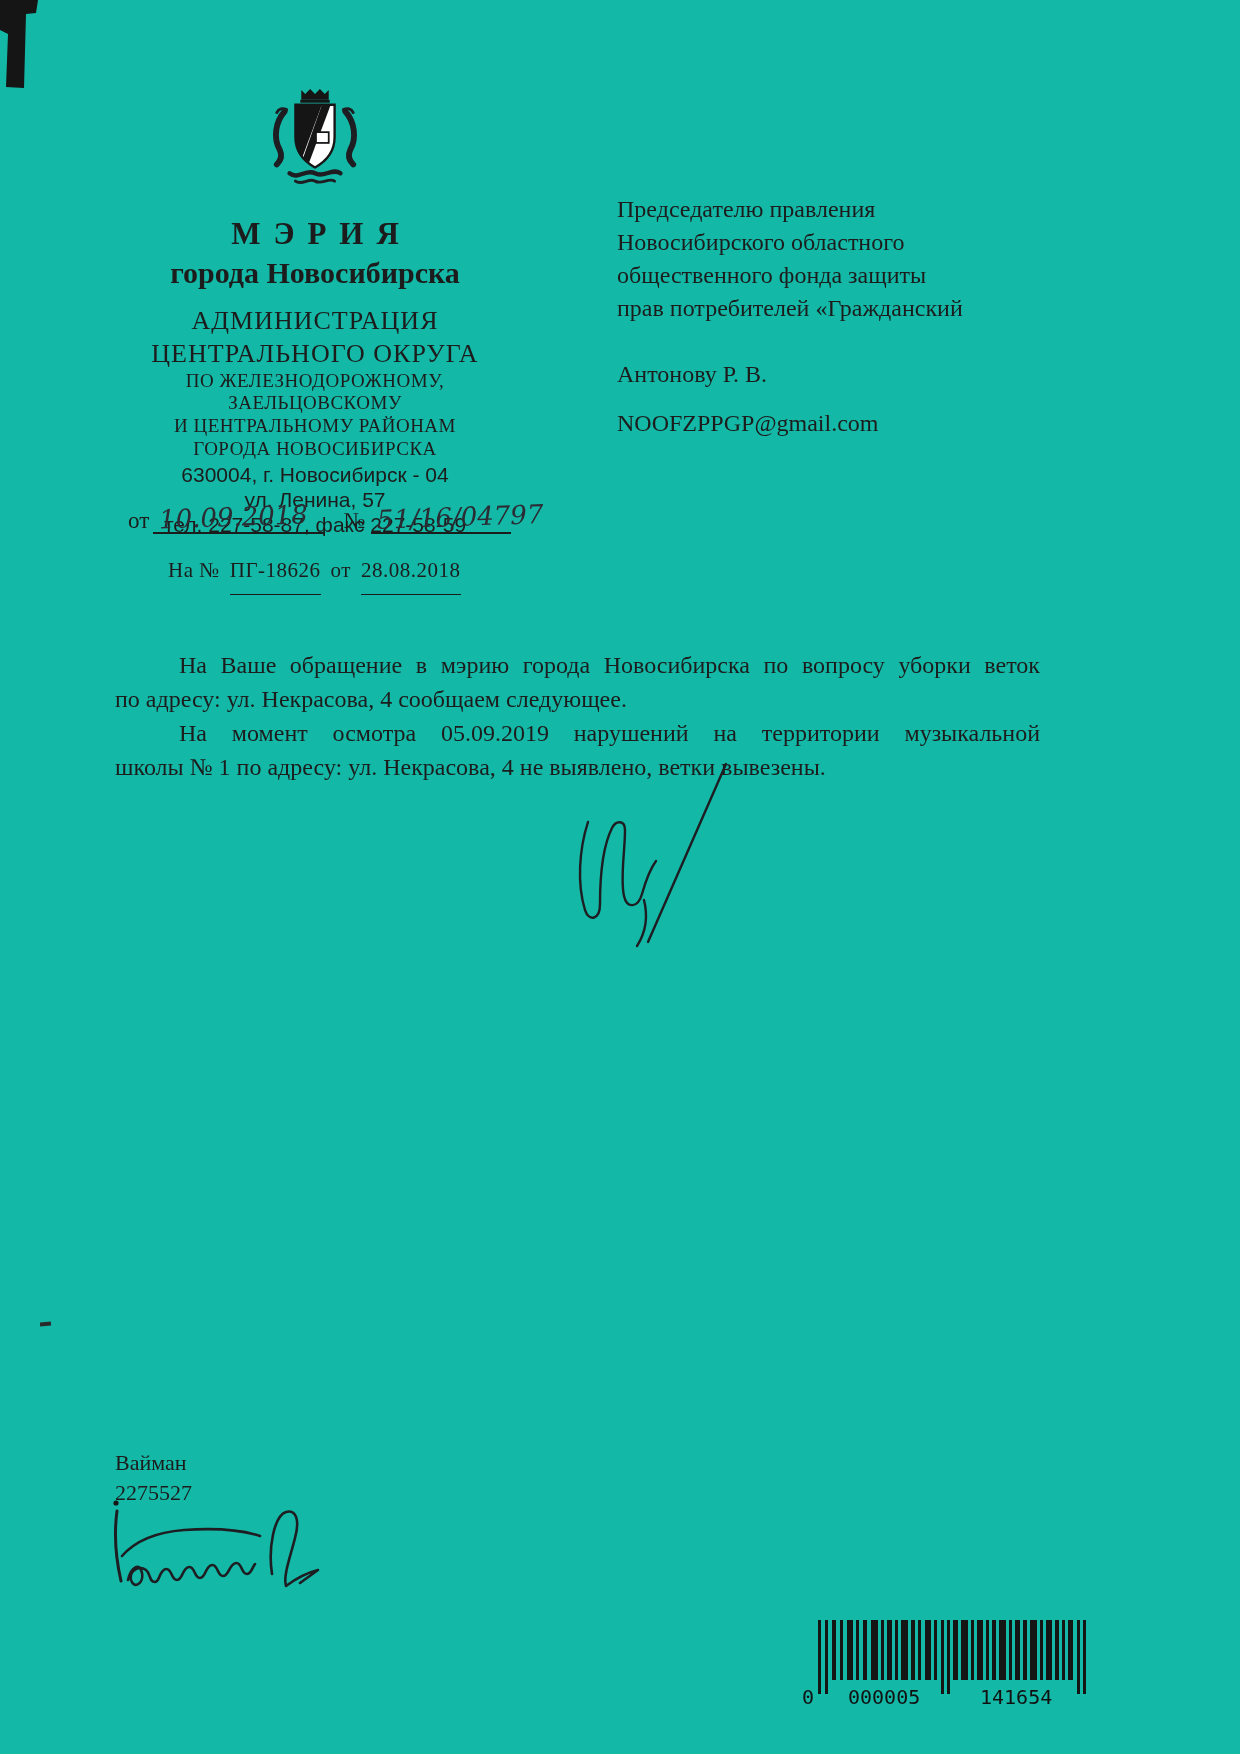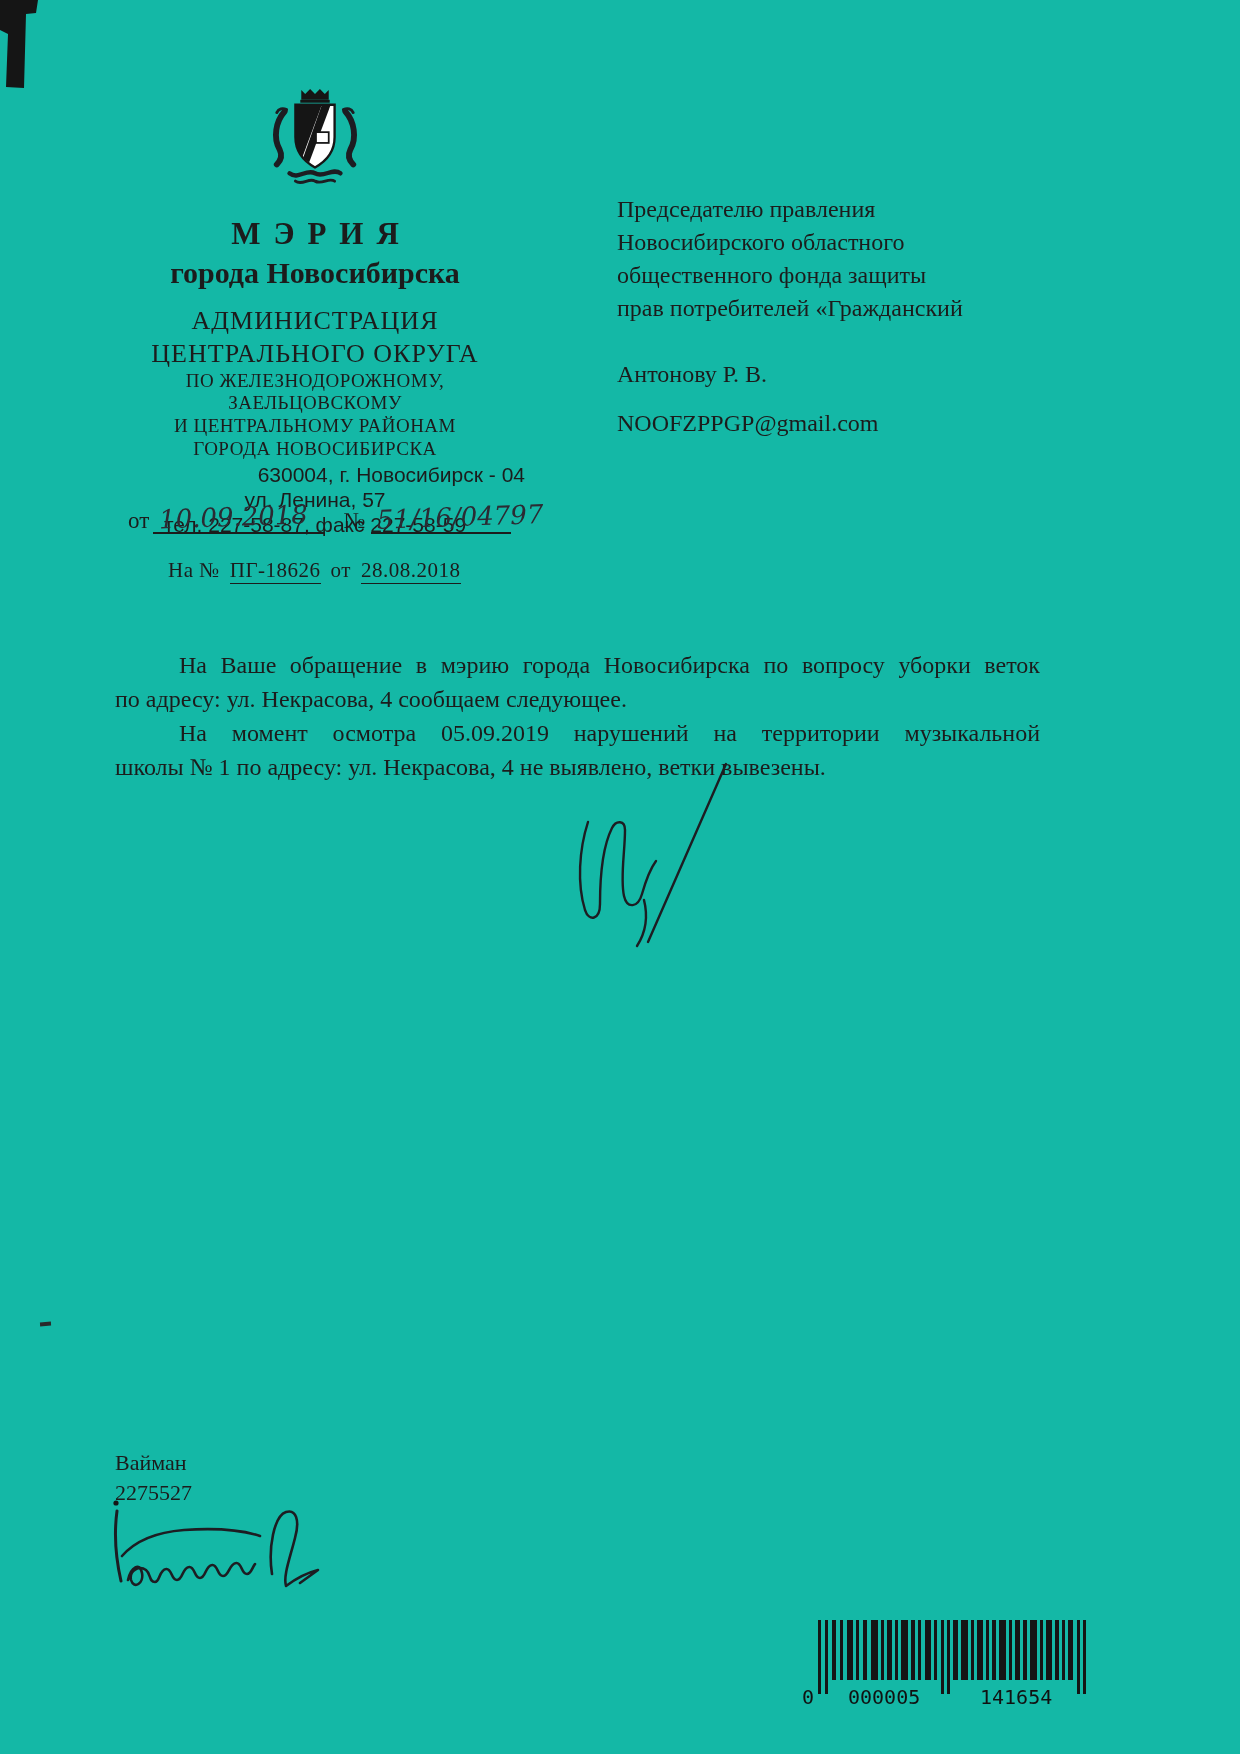--- a/index.html
+++ b/index.html
@@ -12,37 +12,37 @@
 
   
   .letterhead { position:absolute; left:105px; top:88px; width:420px; text-align:center; }
   .emblem { display:block; margin:0 auto; width:98px; height:102px; }
   .org1 { margin-top:26px; font-size:31px; font-weight:bold; letter-spacing:13px; text-indent:13px; }
   .org2 { margin-top:4px; font-size:30px; font-weight:bold; }
   .div1 { margin-top:16px; font-size:26px; letter-spacing:1px;font-family:Liberation Serif, serif; }
   .div2 { margin-top:3px; font-size:26px; letter-spacing:1px; }
   .small-line { margin-top:1px; font-size:19px; letter-spacing:.5px; }
   .addr { margin-top:1px; font-size:21px; }
-  .addr.first { margin-top:3px;text-align:right; }
+  .addr.first { margin-top:3px; }
 
   
   .ref-row { position:absolute; left:128px; top:505px; width:420px; font-size:23px; }
   .ref-row .lbl { display:inline-block; }
   .blank { display:inline-block; border-bottom:2px solid #1c1c1c; text-align:left; vertical-align:bottom; }
   .blank.date { width:172px; margin-left:4px; }
   .blank.num  { width:140px; margin-left:6px; }
   .hand {
     font-family:"DejaVu Serif", serif; font-style:italic;
     font-size:26px; color:#2b2b33; white-space:nowrap;
     display:inline-block; transform:rotate(-2deg); padding-left:6px; line-height:24px;
   }
   .ref-row .no-label { margin-left:18px; }
 
   .reply-row { position:absolute; left:168px; top:558px; font-size:21px; letter-spacing:.5px; }
-  .reply-row .u { border-bottom:1.6px solid #1c1c1c; padding-bottom:1px; }
+  .reply-row .u { border-bottom:1.6px solid #1c1c1c; padding-bottom:12px; }
   .reply-row span { margin-right:10px; }
 
   
   .recipient { position:absolute; left:617px; top:193px; width:410px; font-size:24px; line-height:33px; }
   .recipient .name { margin-top:33px; }
   .recipient .email { margin-top:16px; }
 
   
   .body-text { position:absolute; left:115px; top:648px; width:925px; font-size:24px; line-height:34px; }
   .body-text .line { white-space:normal; }

